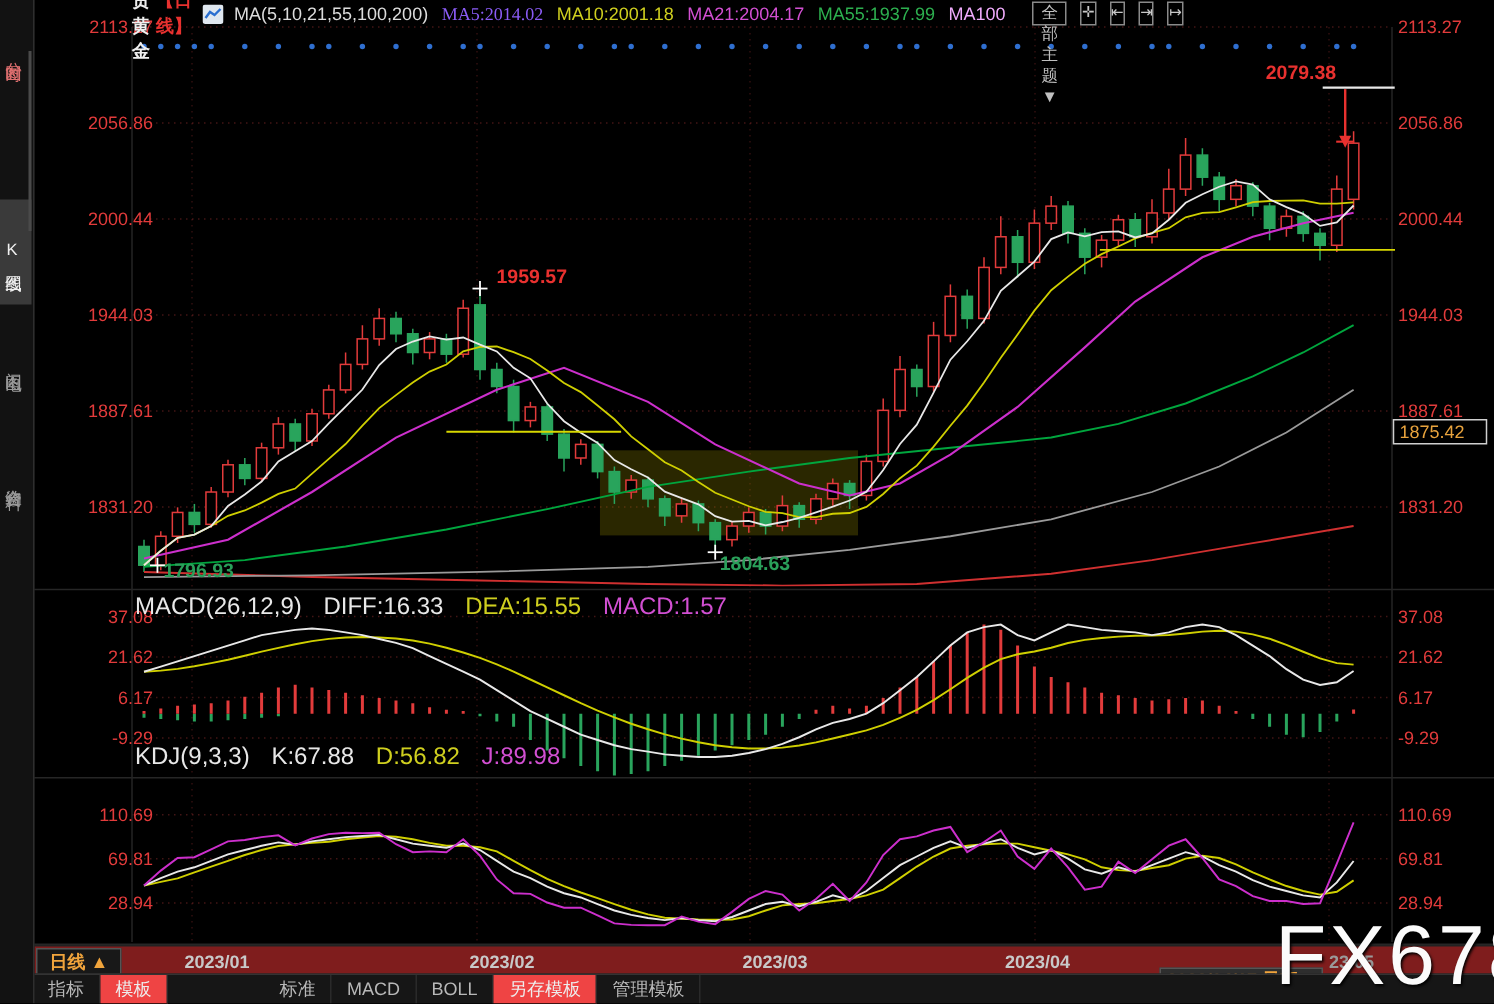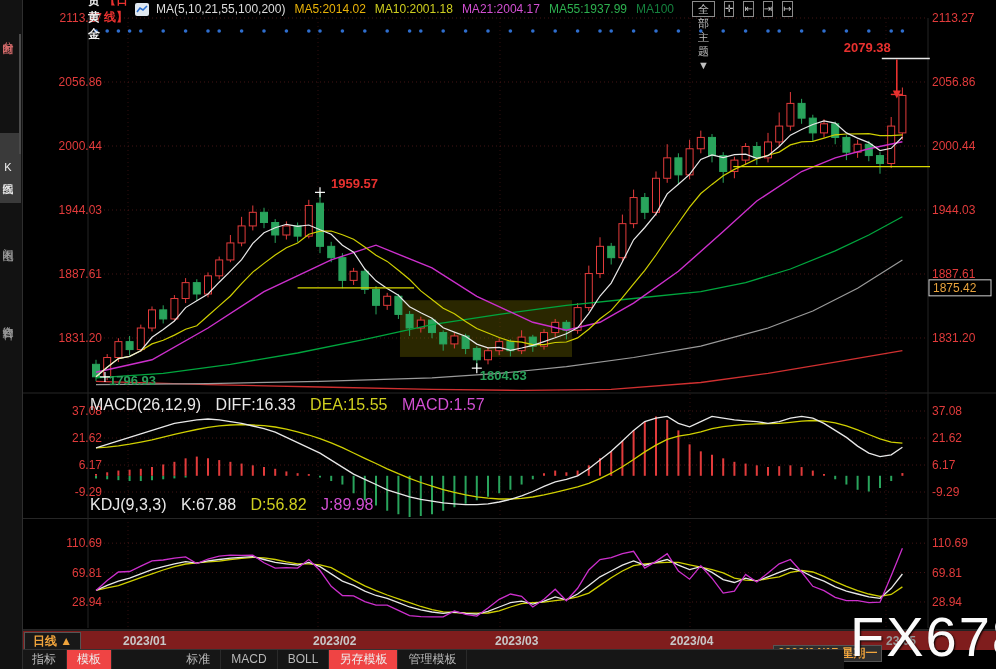--- a/index.html
+++ b/index.html
@@ -13,21 +13,21 @@
              text-align:center;font-size:11px;letter-spacing:1px;color:#9a9a9a;cursor:pointer;}
   .side-item.sel{background:#3a3a3a;color:#f0f0f0;}
   .side-thumb{position:absolute;left:19px;top:34px;width:2px;height:120px;background:#4a4a4a;}
   
   .header{position:absolute;left:22px;top:0;width:774px;height:18px;display:flex;align-items:center;
           gap:9px;padding-left:66px;box-sizing:border-box;font-size:12px;z-index:2;}
   .hdr-symbol{color:#efefef;font-weight:bold;}
   .hdr-period{color:#e8312f;font-weight:bold;margin-left:-5px;}
   .hdr-icon{display:inline-flex;margin:0 -2px;}
   .hdr-formula{color:#dcdcdc;}
-  .ma5{color:#eab308;} .ma10{color:#cfcf1f;} .ma21{color:#d24fd2;} .ma55{color:#2db04f;} .ma100{color:#15803d;}
+  .ma5{color:#8b5cf6;font-family:Liberation Serif, serif;} .ma10{color:#cfcf1f;} .ma21{color:#d24fd2;} .ma55{color:#2db04f;} .ma100{color:#f0abfc;}
   .hdr-spacer{flex:1;}
   .theme-btn{border:1px solid #8a8a8a;color:#c0c0c0;font-size:11px;padding:0 5px;height:14px;
              line-height:14px;cursor:pointer;}
   .tool-btn{border:1px solid #8a8a8a;color:#c8c8c8;width:14px;height:14px;line-height:13px;
             text-align:center;font-size:10px;cursor:pointer;}
   .tool-gap{width:56px;}
   
   .panel-head{position:absolute;z-index:2;font-size:16px;white-space:nowrap;}
   .panel-head span{margin-right:10px;}
   .ph-white{color:#e8e8e8;} .ph-yellow{color:#cfcf1f;} .ph-magenta{color:#d24fd2;}
@@ -37,21 +37,21 @@
   .period-btn{position:absolute;left:2px;top:1px;height:16px;line-height:16px;border:1px solid #555;
               background:#181818;color:#f0a43c;padding:0 8px;cursor:pointer;}
   .date-label{position:absolute;top:3px;}
   .date-highlight{position:absolute;left:751px;top:14px;height:15px;line-height:15px;background:#2e2e2e;
                   border:1px solid #555;color:#f0a43c;padding:0 4px;font-weight:bold;}
   .date-partial{position:absolute;left:864px;top:3px;color:#9a9a9a;}
   
   .watermark{position:absolute;left:850px;top:604px;z-index:5;font-size:56px;color:#fbfbfb;
              letter-spacing:2px;text-shadow:1px 1px 2px #000;pointer-events:none;}
   
-  .tabbar{position:absolute;left:22px;top:649px;width:822px;height:20px;background:#161616;
+  .tabbar{position:absolute;left:22px;top:649px;width:974px;height:20px;background:#161616;
           border-top:1px solid #333;display:flex;z-index:2;font-size:12px;}
   .tab{padding:0 10px;line-height:19px;color:#b8b8b8;border-right:1px solid #2a2a2a;cursor:pointer;white-space:nowrap;}
   .tab.sel{background:#ef4444;color:#ededed;}
   .tab.vip{color:#f0a43c;margin-top:27px;}
 </style>
 </head>
 <body>
 
 <div id="app">
 

